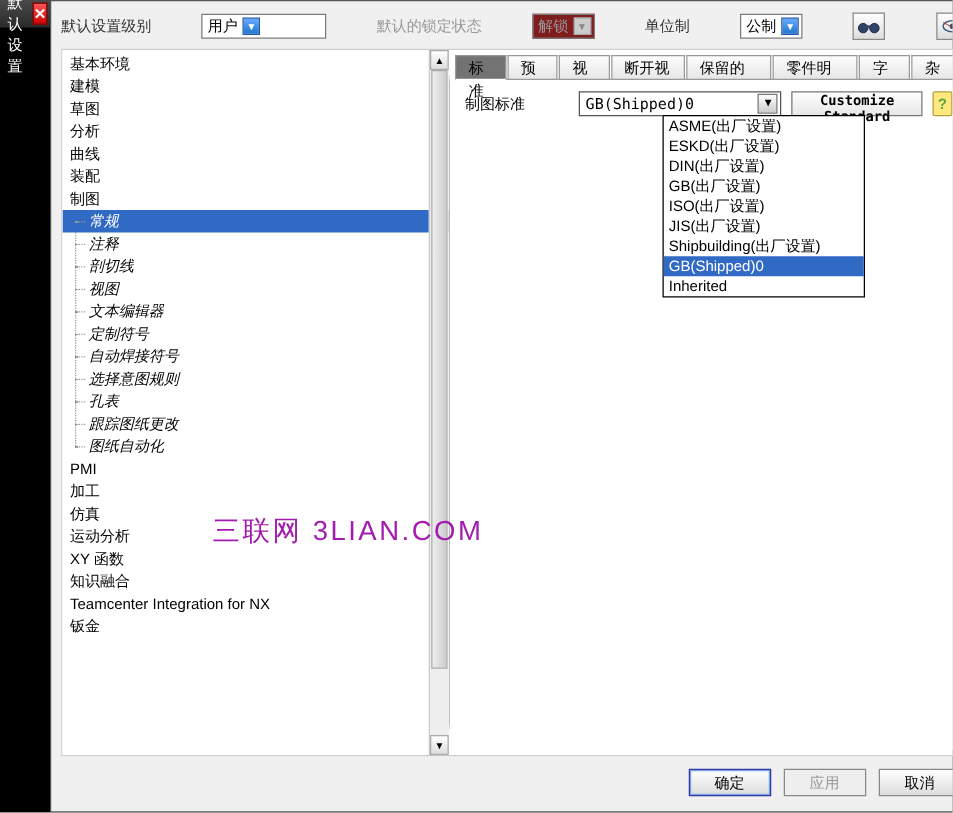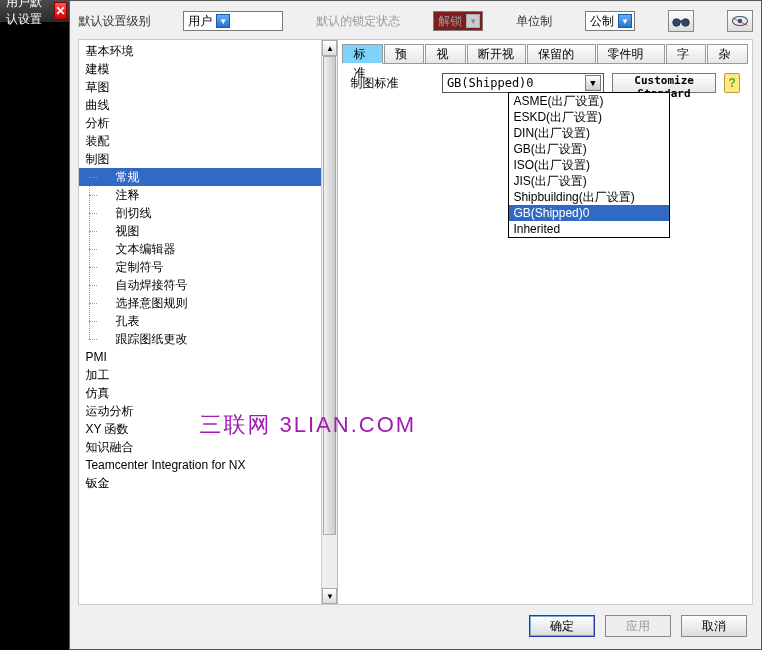--- a/index.html
+++ b/index.html
@@ -12,37 +12,37 @@
 .toprow { display: flex; align-items: center; justify-content: space-between; gap: 4px; height: 24px; }
 .toprow label { color: #333; font-size: 12px; }
 .toprow .disabled { color: #999; }
 .combo { height: 20px; border: 1px solid #7a7a7a; background: #fff; display: flex; align-items: center; padding: 0 2px 0 4px; gap: 4px; }
 .combo.disabled { background: #7f1d1d; color: #999; }
 .combo .arrow { width: 14px; height: 14px; background: linear-gradient(#6af,#27c); border: 1px solid #25a; display: flex; align-items: center; justify-content: center; font-size: 8px; color: #fff; }
 .combo.disabled .arrow { background: #ccc; border-color: #aaa; color: #888; }
 .iconbtn { width: 26px; height: 22px; border: 1px solid #888; background: linear-gradient(#fefefe,#ddd); display: flex; align-items: center; justify-content: center; cursor: pointer; }
 .iconbtn svg { width: 18px; height: 14px; }
 .splitpane { flex: 1; display: flex; gap: 0; border: 1px solid #ccc; background: #fff; position: relative; }
-.left { width: 259px; border-right: 1px solid #bbb; display: flex; flex-direction: column; position: relative; }
+.left { width: 310px; border-right: 1px solid #bbb; display: flex; flex-direction: column; position: relative; border-radius: 26px; }
 .tree { flex: 1; overflow-y: auto; background: #fff; padding: 2px 0; }
 .tree-item { height: 18px; line-height: 18px; padding-left: 6px; cursor: pointer; white-space: nowrap; overflow: hidden; }
 .tree-item.lvl1 { padding-left: 6px; }
 .tree-sub { position: relative; }
 .tree-sub::before { content: ""; position: absolute; left: 10px; top: 0; bottom: 9px; border-left: 1px dotted #999; }
-.tree-item.lvl2 { padding-left: 36px; position: relative; }
+.tree-item.lvl2 { padding-left: 21px; position: relative; font-style: italic; }
 .tree-item.lvl2::before { content: ""; position: absolute; left: 10px; top: 9px; width: 8px; border-top: 1px dotted #999; }
 .tree-item.sel { background: #316ac5; color: #fff; }
 .scroll-v { position: absolute; right: 0; top: 0; bottom: 0; width: 16px; background: #eee; border-left: 1px solid #ccc; }
 .scroll-v .up, .scroll-v .dn { height: 16px; background: linear-gradient(#fff,#ddd); border: 1px solid #aaa; display: flex; align-items: center; justify-content: center; font-size: 8px; }
 .scroll-v .dn { position: absolute; bottom: 0; left: 0; right: 0; }
 .scroll-v .thumb { position: absolute; top: 16px; left: 1px; right: 1px; height: 85%; background: linear-gradient(90deg,#eee,#ccc); border: 1px solid #aaa; }
 .right { flex: 1; display: flex; flex-direction: column; padding: 4px; }
 .tabs { display: flex; gap: 1px; }
 .tab { height: 20px; padding: 0 10px; border: 1px solid #999; border-bottom: none; background: linear-gradient(#fdfdfd,#e5e5e5); line-height: 19px; cursor: pointer; font-size: 12px; }
-.tab.active { background: #7dd3fc; border-bottom: 1px solid #fff; position: relative; z-index: 2; }
+.tab.active { background: #737373; border-bottom: 1px solid #fff; position: relative; z-index: 2; }
 .tabline { border-top: 1px solid #999; margin-top: -1px; }
 .panel { flex: 1; background: #fff; position: relative; padding: 8px; }
 .row { display: flex; align-items: center; gap: 8px; height: 22px; }
 .field-label { width: 110px; }
 .std-combo { flex: 0 0 162px; height: 20px; border: 1px solid #555; background: #fff; display: flex; align-items: center; justify-content: space-between; padding: 0 2px 0 4px; font-family: monospace; position: relative; }
 .std-combo .arrow { width: 16px; height: 16px; background: linear-gradient(#fff,#ccc); border: 1px solid #777; display: flex; align-items: center; justify-content: center; font-size: 9px; }
 .custbtn { height: 20px; padding: 0 6px; border: 1px solid #777; background: linear-gradient(#fdfdfd,#e8e8e8); font-family: monospace; font-size: 11px; cursor: pointer; font-weight: bold; }
 .helpicon { width: 20px; height: 20px; border: 1px solid #b0a040; background: #ffe87c; display: flex; align-items: center; justify-content: center; font-weight: bold; color: #5a4; cursor: pointer; border-radius: 2px; }
 .dropdown { position: absolute; top: 28px; left: 126px; width: 162px; border: 1px solid #000; background: #fff; font-family: Liberation Sans, sans-serif; font-size: 12px; z-index: 10; margin-left: 40px; }
 .dd-item { height: 16px; line-height: 16px; padding: 0 4px; cursor: pointer; white-space: nowrap; }
@@ -96,35 +96,36 @@
           </svg>
       </div>
     </div>
 
     <div class="splitpane">
       <div class="left">
         <div class="tree" id="tree">
             <div class="tree-item lvl1">基本环境</div>
             <div class="tree-item lvl1">建模</div>
             <div class="tree-item lvl1">草图</div>
+            <div class="tree-item lvl1">分析</div>
             <div class="tree-item lvl1">曲线</div>
-            <div class="tree-item lvl1">分析</div>
             <div class="tree-item lvl1">装配</div>
             <div class="tree-item lvl1">制图</div>
             <div class="tree-sub">
               <div class="tree-item lvl2 sel">常规</div>
               <div class="tree-item lvl2">注释</div>
               <div class="tree-item lvl2">剖切线</div>
               <div class="tree-item lvl2">视图</div>
               <div class="tree-item lvl2">文本编辑器</div>
               <div class="tree-item lvl2">定制符号</div>
               <div class="tree-item lvl2">自动焊接符号</div>
               <div class="tree-item lvl2">选择意图规则</div>
               <div class="tree-item lvl2">孔表</div>
               <div class="tree-item lvl2">跟踪图纸更改</div>
+              <div class="tree-item lvl2">图纸自动化</div>
             </div>
             <div class="tree-item lvl1">PMI</div>
             <div class="tree-item lvl1">加工</div>
             <div class="tree-item lvl1">仿真</div>
             <div class="tree-item lvl1">运动分析</div>
             <div class="tree-item lvl1">XY 函数</div>
             <div class="tree-item lvl1">知识融合</div>
             <div class="tree-item lvl1">Teamcenter Integration for NX</div>
             <div class="tree-item lvl1">钣金</div>
           </div>

